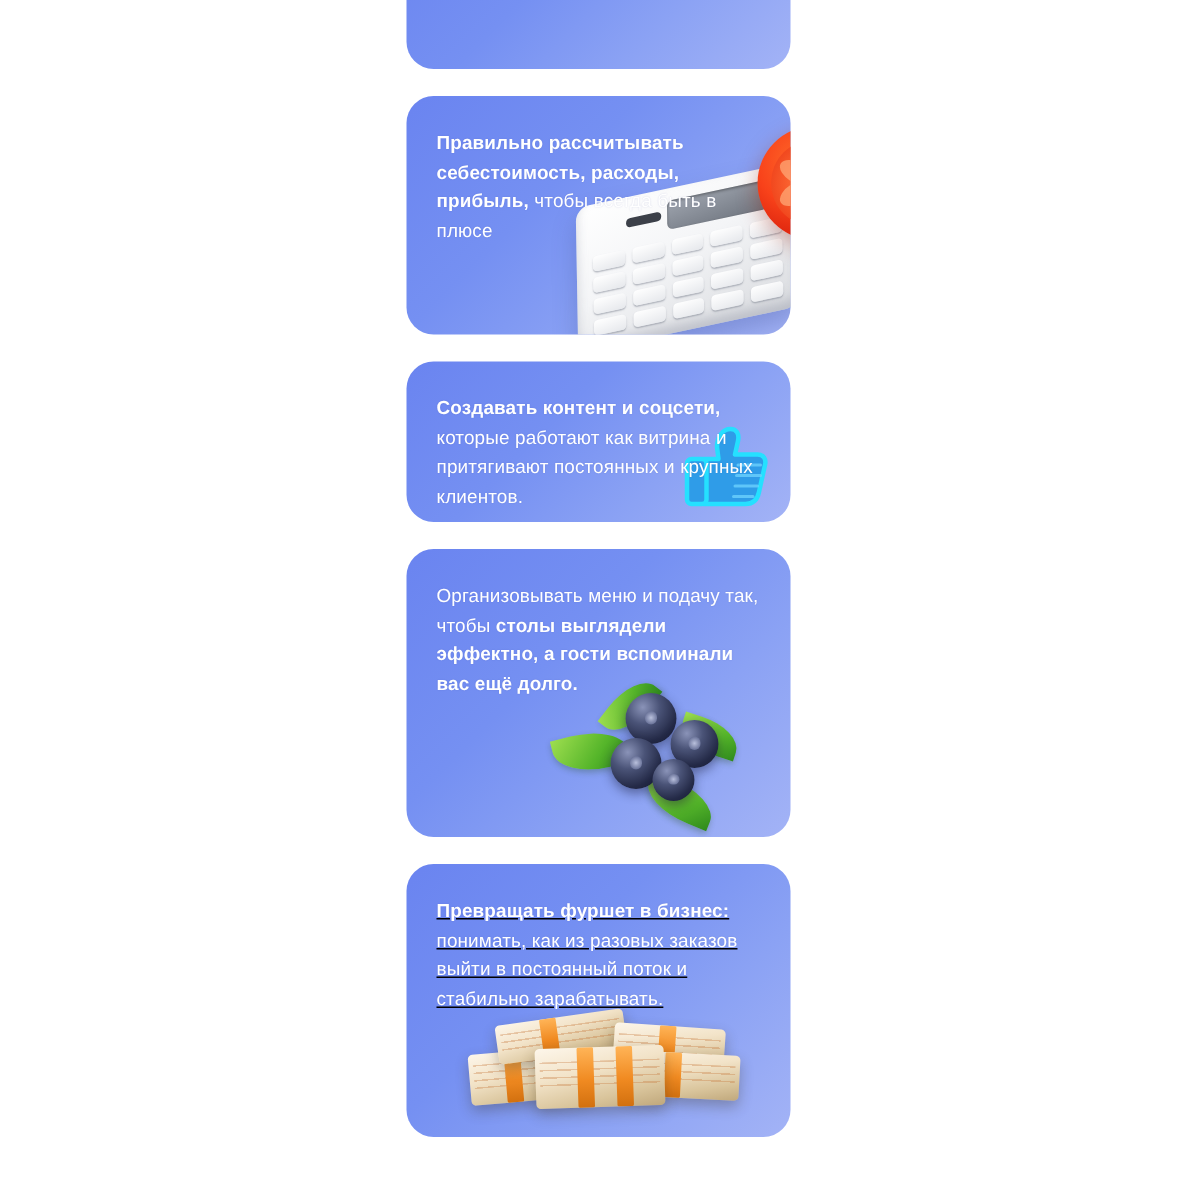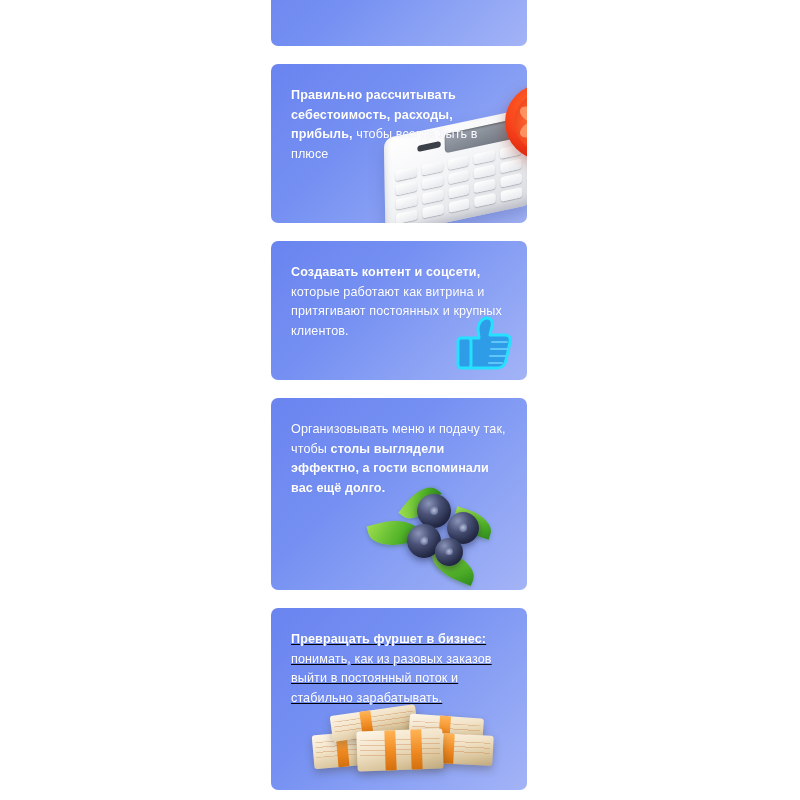--- a/index.html
+++ b/index.html
@@ -16,21 +16,21 @@
   #card-stack{
     position:absolute;
     left:271px;
     top:-60px;
     width:256px;
   }
 
   .card{
     position:relative;
     width:256px;
-    border-radius:7px;
+    border-radius:18px;
     background:linear-gradient(135deg,#6a84f0 0%,#7590f2 38%,#8ba2f4 68%,#a3b3f6 100%);
     overflow:hidden;
     box-sizing:border-box;
     padding:22px 20px 0 20px;
     margin-bottom:18px;
   }
 
   .card-text{
     position:relative;
     z-index:3;
@@ -102,21 +102,21 @@
   }
   .tomato .seg{
     position:absolute;left:50%;top:50%;
     width:14px;height:26px;margin:-26px 0 0 -7px;
     border-radius:50% 50% 40% 40%;
     background:rgba(255,170,120,.72);
     transform-origin:50% 100%;
   }
 
   
-  #card-3{height:139px;}
+  #card-3{height:107px;}
   .thumb{
     right:10px;bottom:8px;
     width:62px;height:60px;
   }
 
   
   #card-4{height:192px;}
   .berries{
     right:34px;bottom:8px;
     width:124px;height:96px;

